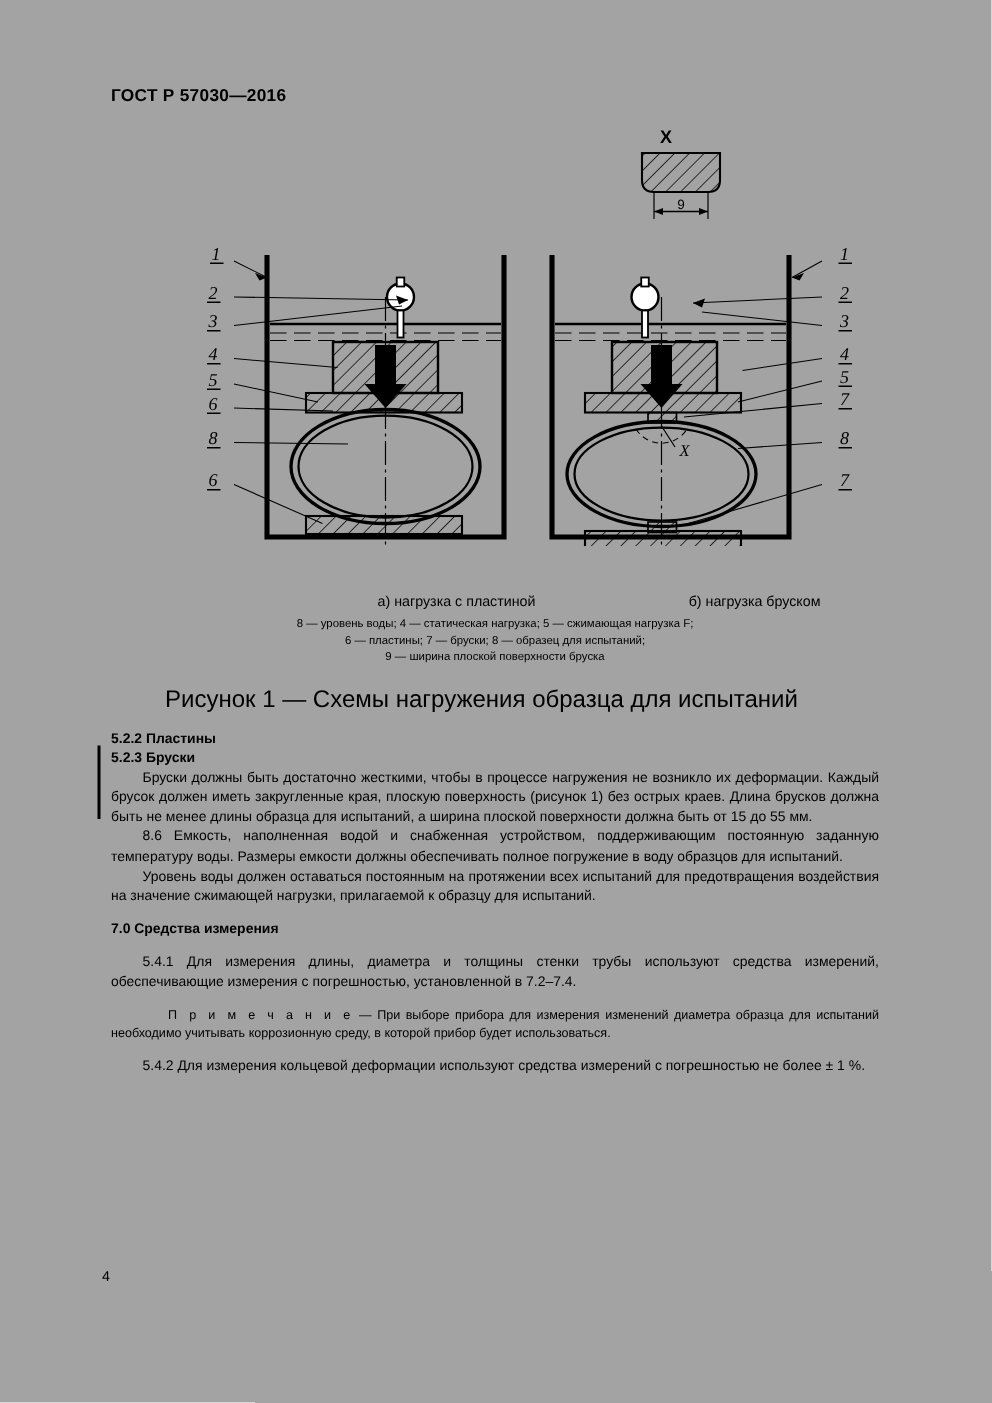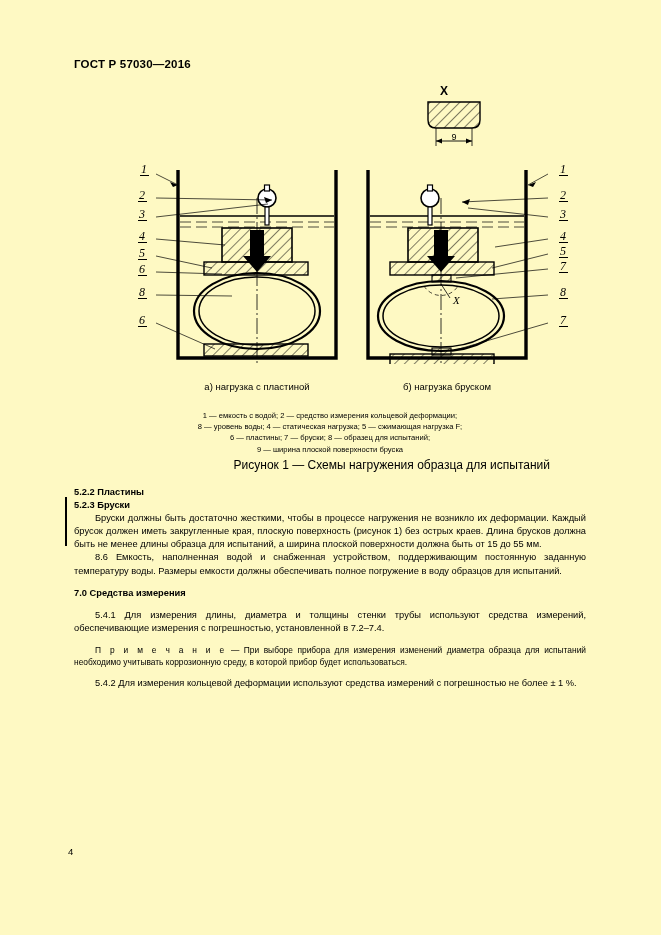--- a/index.html
+++ b/index.html
@@ -9,21 +9,21 @@
     background: #ffffff;
   }
   body {
     font-family: "Liberation Sans", sans-serif;
     color: #000000;
   }
   .page {
     position: relative;
     width: 661px;
     height: 935px;
-    background: #fef9c3;
+    background: #a3a3a3;
     overflow: hidden;
   }
 
   
   .doc-header {
     position: absolute;
     left: 74px;
     top: 58px;
     font-size: 11.5px;
     font-weight: bold;
@@ -58,24 +58,24 @@
     position: absolute;
     top: 84px;
     width: 170px;
     height: 196px;
   }
   .scheme-a { left: 172px; }
   .scheme-b { left: 362px; }
 
   .scheme-caption {
     position: absolute;
-    top: 297px;
+    top: 312px;
     font-size: 9.5px;
     width: 200px;
-    text-align: center;
+    text-align: right;
   }
   .caption-a { left: 157px; }
   .caption-b { left: 347px; }
 
   .callouts-left,
   .callouts-right {
     position: absolute;
     top: 84px;
     width: 40px;
   }
@@ -99,40 +99,40 @@
     width: 440px;
     text-align: center;
     font-size: 7.6px;
     line-height: 11.2px;
   }
   .fig-caption {
     position: absolute;
     left: 110px;
     top: 458px;
     width: 440px;
-    text-align: right;
-    font-size: 12px;
+    text-align: left;
+    font-size: 16px;
   }
 
   
   .body {
     position: absolute;
     left: 74px;
     top: 486px;
     width: 512px;
     font-size: 9.3px;
     line-height: 13.1px;
     text-align: justify;
   }
   .body p { margin: 0; }
   .h { font-weight: bold; margin-left: 21px; }
   .ind { text-indent: 21px; }
   .gap { height: 9px; }
   .note { font-size: 8.4px; line-height: 12.2px; text-indent: 21px; }
-  .note .sp { letter-spacing: 2.2px; }
+  .note .sp { letter-spacing: 2.2px; margin-left: 17px; }
 
   .change-bar {
     position: absolute;
     left: 65px;
     top: 497px;
     width: 2px;
     height: 49px;
     background: #000;
   }
 
@@ -271,35 +271,35 @@
       <path d="M272,32 L264,29 L266,35 Z" fill="#000"></path>
       <path d="M528,17 L536,14 L533,19 Z" fill="#000"></path>
       <path d="M462,34 L470,31 L468,37 Z" fill="#000"></path>
     </svg>
 
     <div class="scheme-caption caption-a">а) нагрузка с пластиной</div>
     <div class="scheme-caption caption-b">б) нагрузка бруском</div>
   </div>
 
   <div class="legend">
-    <div>1 — емкость с водой; 2 — средство измерения кольцевой деформации;</div>
     <div>8 — уровень воды; 4 — статическая нагрузка; 5 — сжимающая нагрузка F;</div>
     <div>6 — пластины; 7 — бруски; 8 — образец для испытаний;</div>
     <div>9 — ширина плоской поверхности бруска</div>
   </div>
 
   <div class="fig-caption">Рисунок 1 — Схемы нагружения образца для испытаний</div>
 
   <div class="change-bar"></div>
 
   <div class="body">
     <p class="h">5.2.2 Пластины</p>
     <p class="h">5.2.3 Бруски</p>
     <p class="ind">Бруски должны быть достаточно жесткими, чтобы в процессе нагружения не возникло их деформации. Каждый брусок должен иметь закругленные края, плоскую поверхность (рисунок 1) без острых краев. Длина брусков должна быть не менее длины образца для испытаний, а ширина плоской поверхности должна быть от 15 до 55 мм.</p>
     <p class="ind">8.6 Емкость, наполненная водой и снабженная устройством, поддерживающим постоянную заданную температуру воды. Размеры емкости должны обеспечивать полное погружение в воду образцов для испытаний.</p>
+    <p class="ind">Уровень воды должен оставаться постоянным на протяжении всех испытаний для предотвращения воздействия на значение сжимающей нагрузки, прилагаемой к образцу для испытаний.</p>
     <div class="gap"></div>
     <p class="h">7.0 Средства измерения</p>
     <div class="gap"></div>
     <p class="ind">5.4.1 Для измерения длины, диаметра и толщины стенки трубы используют средства измерений, обеспечивающие измерения с погрешностью, установленной в 7.2–7.4.</p>
     <div class="gap"></div>
     <p class="note"><span class="sp">П р и м е ч а н и е</span><span> —  При выборе прибора для измерения изменений диаметра образца для испытаний необходимо учитывать коррозионную среду, в которой прибор будет использоваться.</span></p>
     <div class="gap"></div>
     <p class="ind">5.4.2 Для измерения кольцевой деформации используют средства измерений с погрешностью не более ± 1 %.</p>
   </div>
 

